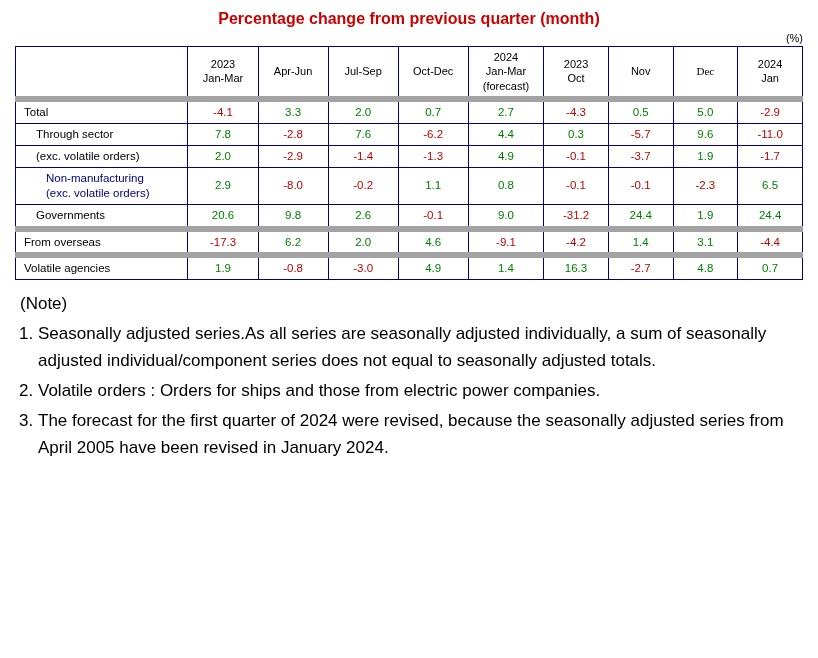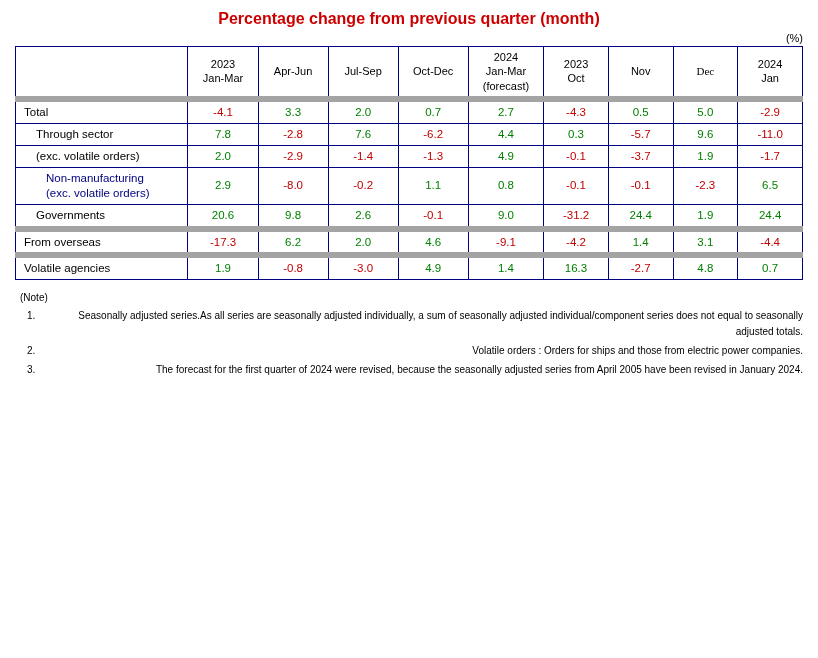--- a/index.html
+++ b/index.html
@@ -50,34 +50,33 @@
       padding-left: 20px;
     }
     td.label-cell.indent2 {
       padding-left: 30px;
       color: #000080;
     }
     .val-green { color: #008000; }
     .val-red { color: #c00000; }
     .val-black { color: #000; }
     .notes {
-      font-size: 10px;
+      font-size: 17px;
       line-height: 1.6;
       color: #000;
       padding-left: 5px;
     }
     .notes .note-title {
       margin-bottom: 2px;
     }
     .notes ol {
       padding-left: 18px;
     }
     .notes li {
       margin-bottom: 3px;
-      text-align: right;
     }
     .header-row th {
       font-size: 11px;
       background: #fff;
     }
     .divider-row td { border-top: 6px solid #a3a3a3; }
   </style>
 </head>
 <body>
 

